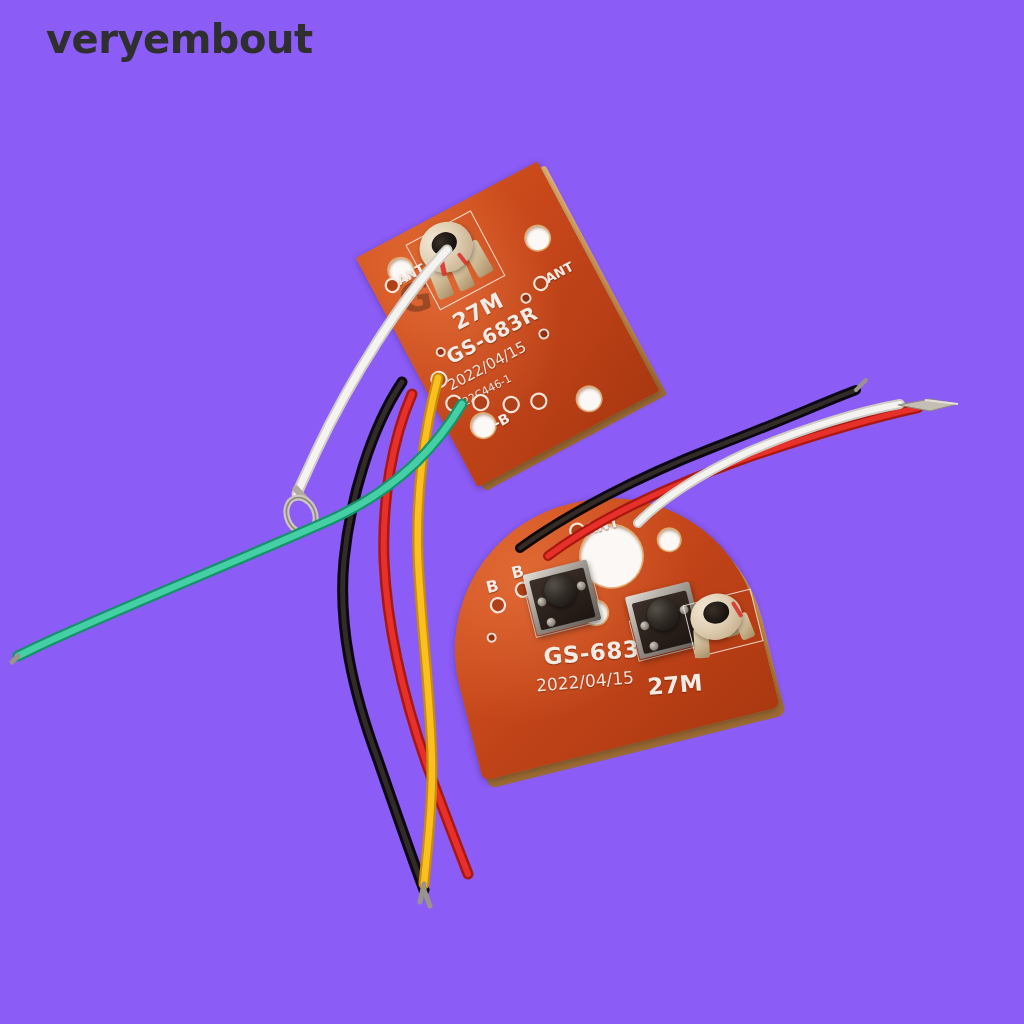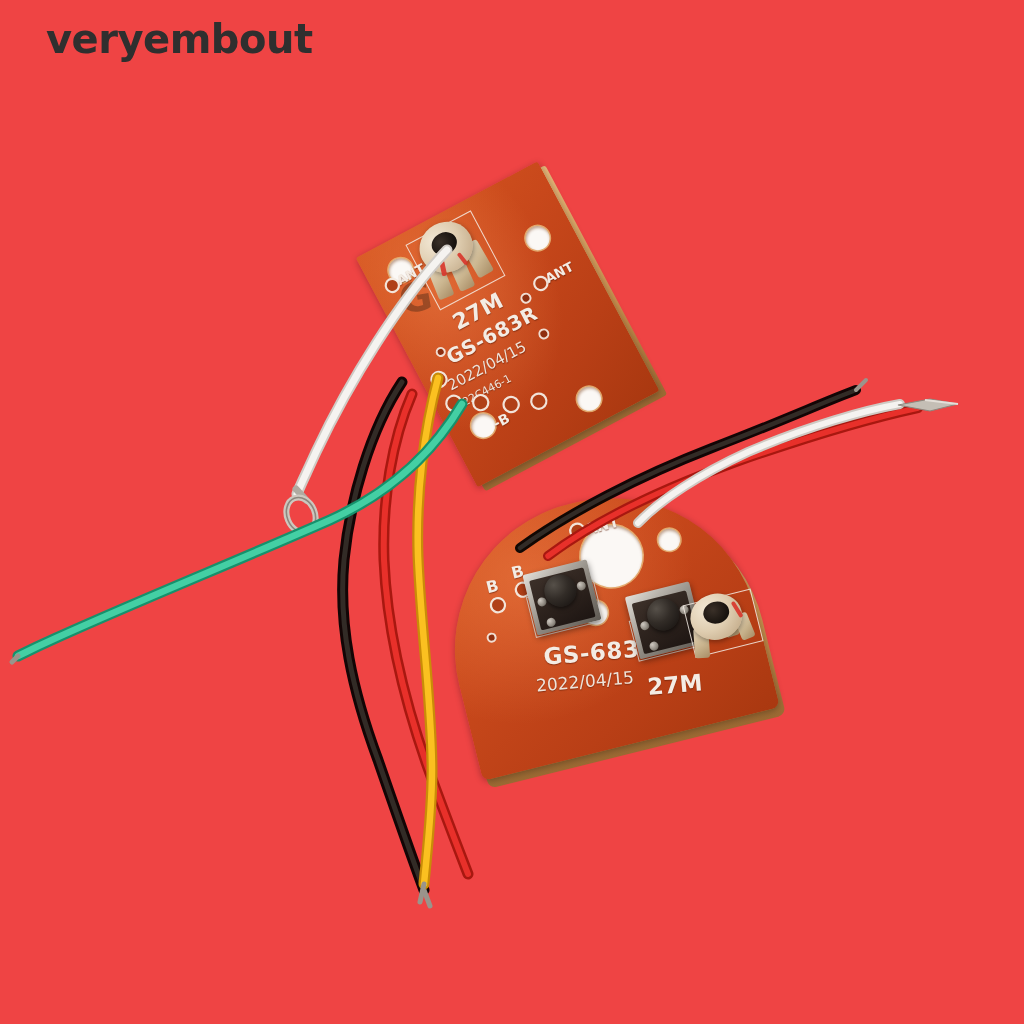--- a/index.html
+++ b/index.html
@@ -4,21 +4,21 @@
 <style>
   html, body {
     margin: 0;
     padding: 0;
     background: #ffffff;
   }
   #stage {
     position: relative;
     width: 1024px;
     height: 1024px;
-    background: #ef4444;
+    background: #8b5cf6;
     overflow: hidden;
     font-family: "Liberation Sans", sans-serif;
   }
 
   
   #watermark {
     position: absolute;
     left: 46px;
     top: 16px;
     font-size: 40px;

